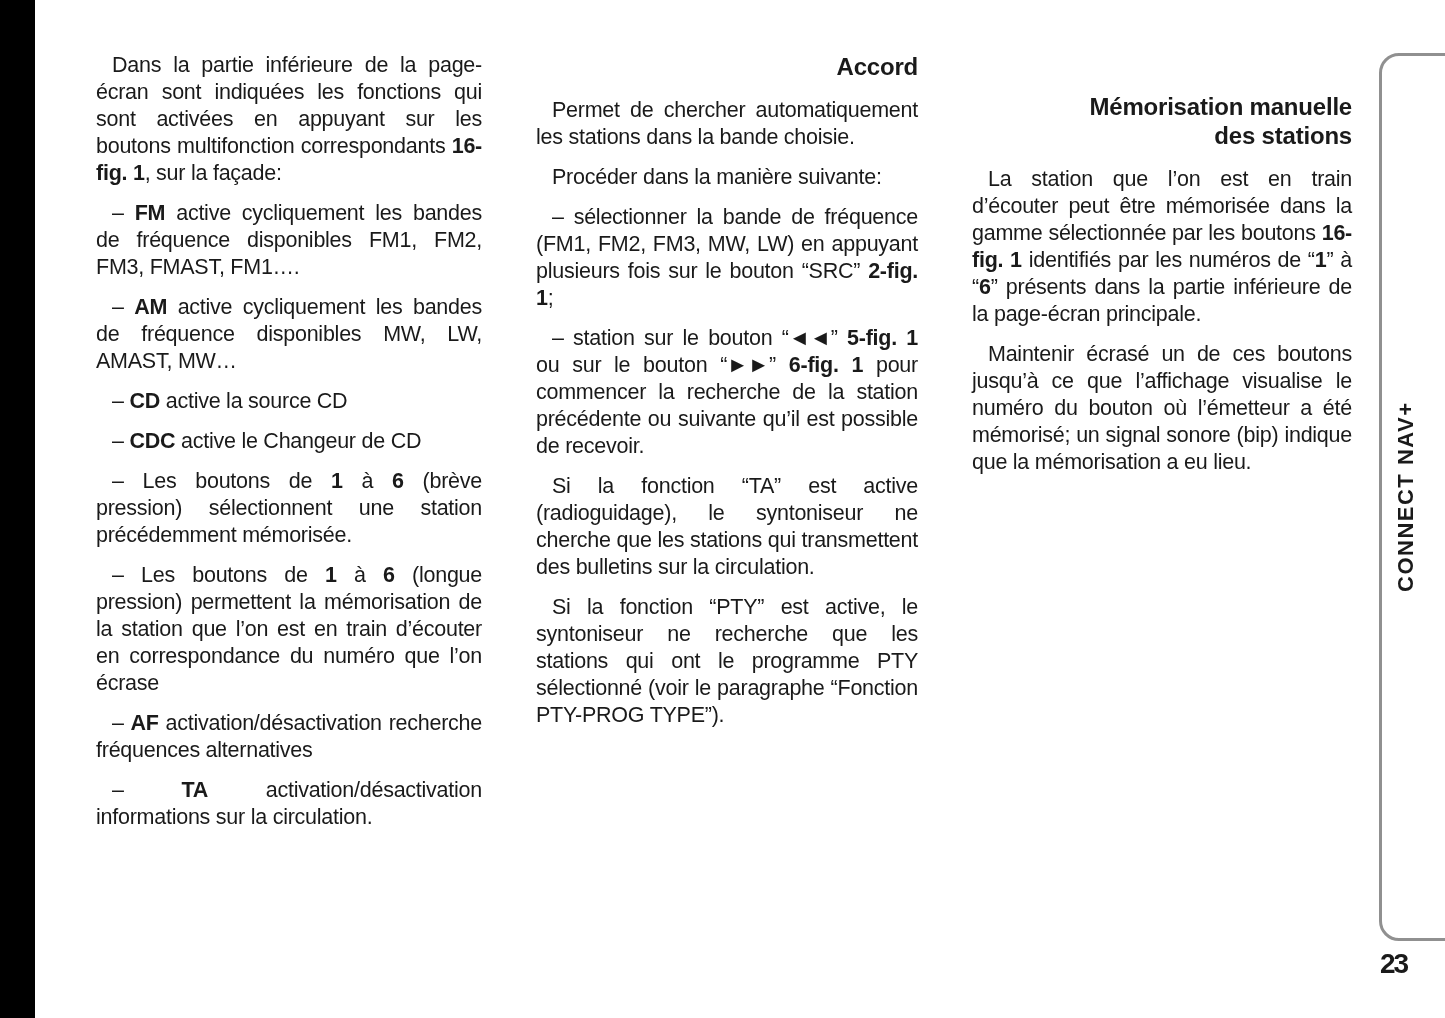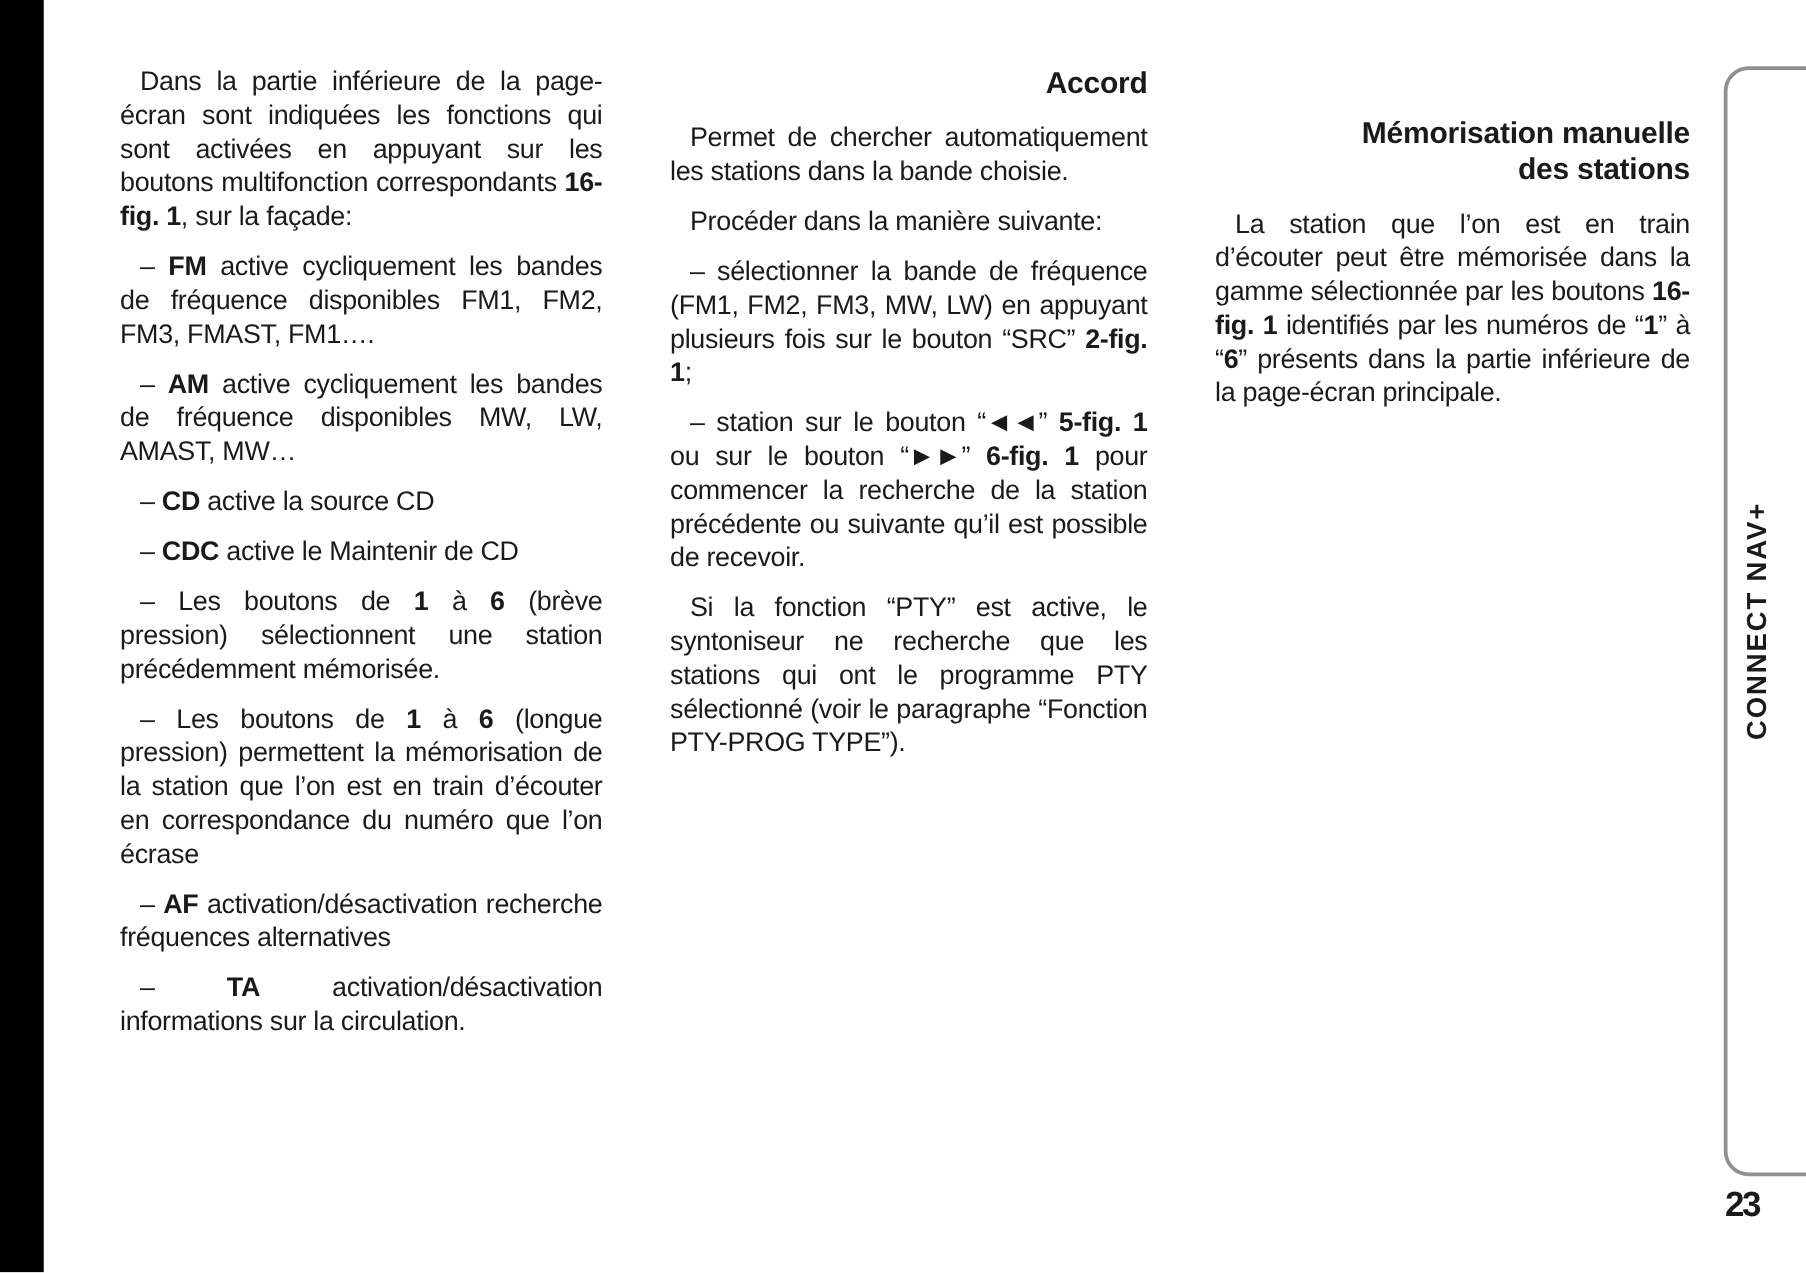--- a/index.html
+++ b/index.html
@@ -89,42 +89,44 @@
 <body>
 
 <div class="page">
   <div class="spine"></div>
 
   <div class="col col1">
       <p><span>Dans la partie inférieure de la page-écran sont indiquées les fonctions qui sont activées en appuyant sur les boutons multifonction correspondants </span><span class="b">16-fig. 1</span><span>, sur la façade:</span></p>
       <p><span>– </span><span class="b">FM</span><span> active cycliquement les bandes de fréquence disponibles FM1, FM2, FM3, FMAST, FM1….</span></p>
       <p><span>– </span><span class="b">AM</span><span> active cycliquement les bandes de fréquence disponibles MW, LW, AMAST, MW…</span></p>
       <p><span>– </span><span class="b">CD</span><span> active la source CD</span></p>
-      <p><span>– </span><span class="b">CDC</span><span> active le Maintenir de CD</span></p>
+      <p><span>– </span><span class="b">CDC</span><span> active le Changeur de CD</span></p>
       <p><span>– Les boutons de </span><span class="b">1</span><span> à </span><span class="b">6</span><span> (brève pression) sélectionnent une station précédemment mémorisée.</span></p>
       <p><span>– Les boutons de </span><span class="b">1</span><span> à </span><span class="b">6</span><span> (longue pression) permettent la mémorisation de la station que l’on est en train d’écouter en correspondance du numéro que l’on écrase</span></p>
       <p><span>– </span><span class="b">AF</span><span> activation/désactivation recherche fréquences alternatives</span></p>
       <p><span>– </span><span class="b">TA</span><span> activation/désactivation informations sur la circulation.</span></p>
     </div>
   <div class="col col2">
       <div class="heading">
         <div>Accord</div>
       </div>
       <p><span>Permet de chercher automatiquement les stations dans la bande choisie.</span></p>
       <p><span>Procéder dans la manière suivante:</span></p>
       <p><span>– sélectionner la bande de fréquence (FM1, FM2, FM3, MW, LW) en appuyant plusieurs fois sur le bouton “SRC” </span><span class="b">2-fig. 1</span><span>;</span></p>
       <p><span>– station sur le bouton “◄◄” </span><span class="b">5-fig. 1</span><span> ou sur le bouton “►►” </span><span class="b">6-fig. 1</span><span> pour commencer la recherche de la station précédente ou suivante qu’il est possible de recevoir.</span></p>
+      <p><span>Si la fonction “TA” est active (radioguidage), le syntoniseur ne cherche que les stations qui transmettent des bulletins sur la circulation.</span></p>
       <p><span>Si la fonction “PTY” est active, le syntoniseur ne recherche que les stations qui ont le programme PTY sélectionné (voir le paragraphe “Fonction PTY-PROG TYPE”).</span></p>
     </div>
   <div class="col col3">
       <div class="heading">
         <div>Mémorisation manuelle</div>
         <div>des stations</div>
       </div>
       <p><span>La station que l’on est en train d’écouter peut être mémorisée dans la gamme sélectionnée par les boutons </span><span class="b">16-fig. 1</span><span> identifiés par les numéros de “</span><span class="b">1</span><span>” à “</span><span class="b">6</span><span>” présents dans la partie inférieure de la page-écran principale.</span></p>
+      <p><span>Maintenir écrasé un de ces boutons jusqu’à ce que l’affichage visualise le numéro du bouton où l’émetteur a été mémorisé; un signal sonore (bip) indique que la mémorisation a eu lieu.</span></p>
     </div>
 
   <div class="tab">
     <div class="tab-label">CONNECT NAV+</div>
   </div>
 
   <div class="page-num">23</div>
 </div>
 
 </body></html>

